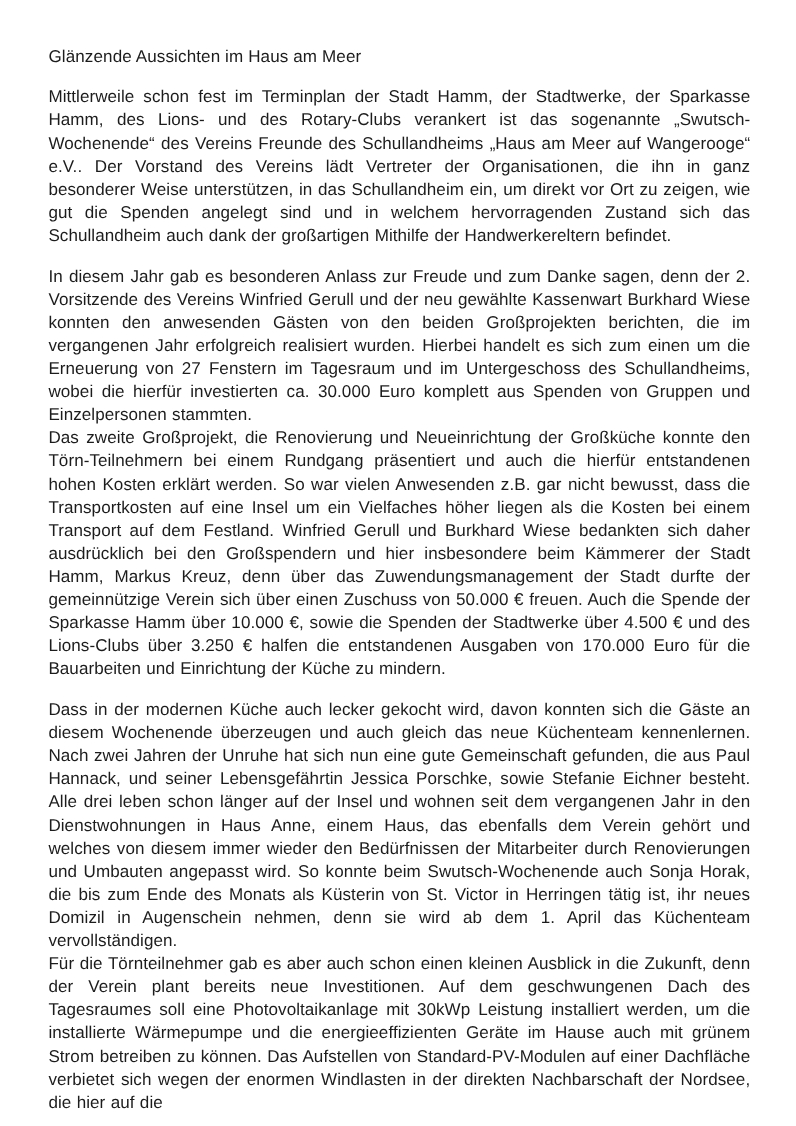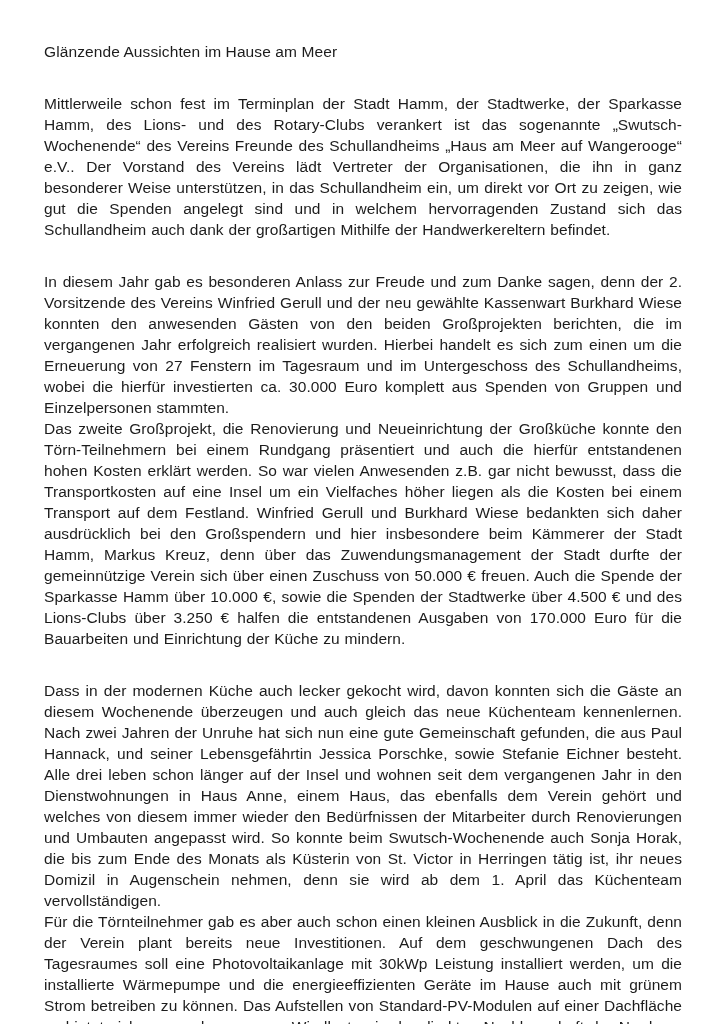--- a/index.html
+++ b/index.html
@@ -27,28 +27,28 @@
   }
   .para {
     margin: 0;
     font-size: 15.5px;
     line-height: 21px;
     text-align: justify;
     letter-spacing: 0.05px;
     word-spacing: 0.5px;
   }
   .gap-before {
-    margin-top: 31px;
+    margin-top: 16px;
   }
 </style>
 </head>
 <body>
 
 <div class="page">
-  <h1 class="doc-title">Glänzende Aussichten im Hause am Meer</h1>
+  <h1 class="doc-title">Glänzende Aussichten im Haus am Meer</h1>
 
   <p class="para gap-before">Mittlerweile schon fest im Terminplan der Stadt Hamm, der Stadtwerke, der Sparkasse Hamm, des Lions- und des Rotary-Clubs verankert ist das sogenannte „Swutsch-Wochenende“ des Vereins Freunde des Schullandheims „Haus am Meer auf Wangerooge“ e.V.. Der Vorstand des Vereins lädt Vertreter der Organisationen, die ihn in ganz besonderer Weise unterstützen, in das Schullandheim ein, um direkt vor Ort zu zeigen, wie gut die Spenden angelegt sind und in welchem hervorragenden Zustand sich das Schullandheim auch dank der großartigen Mithilfe der Handwerkereltern befindet.</p>
 
   <p class="para gap-before">In diesem Jahr gab es besonderen Anlass zur Freude und zum Danke sagen, denn der 2. Vorsitzende des Vereins Winfried Gerull und der neu gewählte Kassenwart Burkhard Wiese konnten den anwesenden Gästen von den beiden Großprojekten berichten, die im vergangenen Jahr erfolgreich realisiert wurden. Hierbei handelt es sich zum einen um die Erneuerung von 27 Fenstern im Tagesraum und im Untergeschoss des Schullandheims, wobei die hierfür investierten ca. 30.000 Euro komplett aus Spenden von Gruppen und Einzelpersonen stammten.</p>
 
   <p class="para">Das zweite Großprojekt, die Renovierung und Neueinrichtung der Großküche konnte den Törn-Teilnehmern bei einem Rundgang präsentiert und auch die hierfür entstandenen hohen Kosten erklärt werden. So war vielen Anwesenden z.B. gar nicht bewusst, dass die Transportkosten auf eine Insel um ein Vielfaches höher liegen als die Kosten bei einem Transport auf dem Festland. Winfried Gerull und Burkhard Wiese bedankten sich daher ausdrücklich bei den Großspendern und hier insbesondere beim Kämmerer der Stadt Hamm, Markus Kreuz, denn über das Zuwendungsmanagement der Stadt durfte der gemeinnützige Verein sich über einen Zuschuss von 50.000 € freuen. Auch die Spende der Sparkasse Hamm über 10.000 €, sowie die Spenden der Stadtwerke über 4.500 € und des Lions-Clubs über 3.250 € halfen die entstandenen Ausgaben von 170.000 Euro für die Bauarbeiten und Einrichtung der Küche zu mindern.</p>
 
   <p class="para gap-before">Dass in der modernen Küche auch lecker gekocht wird, davon konnten sich die Gäste an diesem Wochenende überzeugen und auch gleich das neue Küchenteam kennenlernen. Nach zwei Jahren der Unruhe hat sich nun eine gute Gemeinschaft gefunden, die aus Paul Hannack, und seiner Lebensgefährtin Jessica Porschke, sowie Stefanie Eichner besteht. Alle drei leben schon länger auf der Insel und wohnen seit dem vergangenen Jahr in den Dienstwohnungen in Haus Anne, einem Haus, das ebenfalls dem Verein gehört und welches von diesem immer wieder den Bedürfnissen der Mitarbeiter durch Renovierungen und Umbauten angepasst wird. So konnte beim Swutsch-Wochenende auch Sonja Horak, die bis zum Ende des Monats als Küsterin von St. Victor in Herringen tätig ist, ihr neues Domizil in Augenschein nehmen, denn sie wird ab dem 1. April das Küchenteam vervollständigen.</p>
 
   <p class="para">Für die Törnteilnehmer gab es aber auch schon einen kleinen Ausblick in die Zukunft, denn der Verein plant bereits neue Investitionen. Auf dem geschwungenen Dach des Tagesraumes soll eine Photovoltaikanlage mit 30kWp Leistung installiert werden, um die installierte Wärmepumpe und die energieeffizienten Geräte im Hause auch mit grünem Strom betreiben zu können. Das Aufstellen von Standard-PV-Modulen auf einer Dachfläche verbietet sich wegen der enormen Windlasten in der direkten Nachbarschaft der Nordsee, die hier auf die</p>

